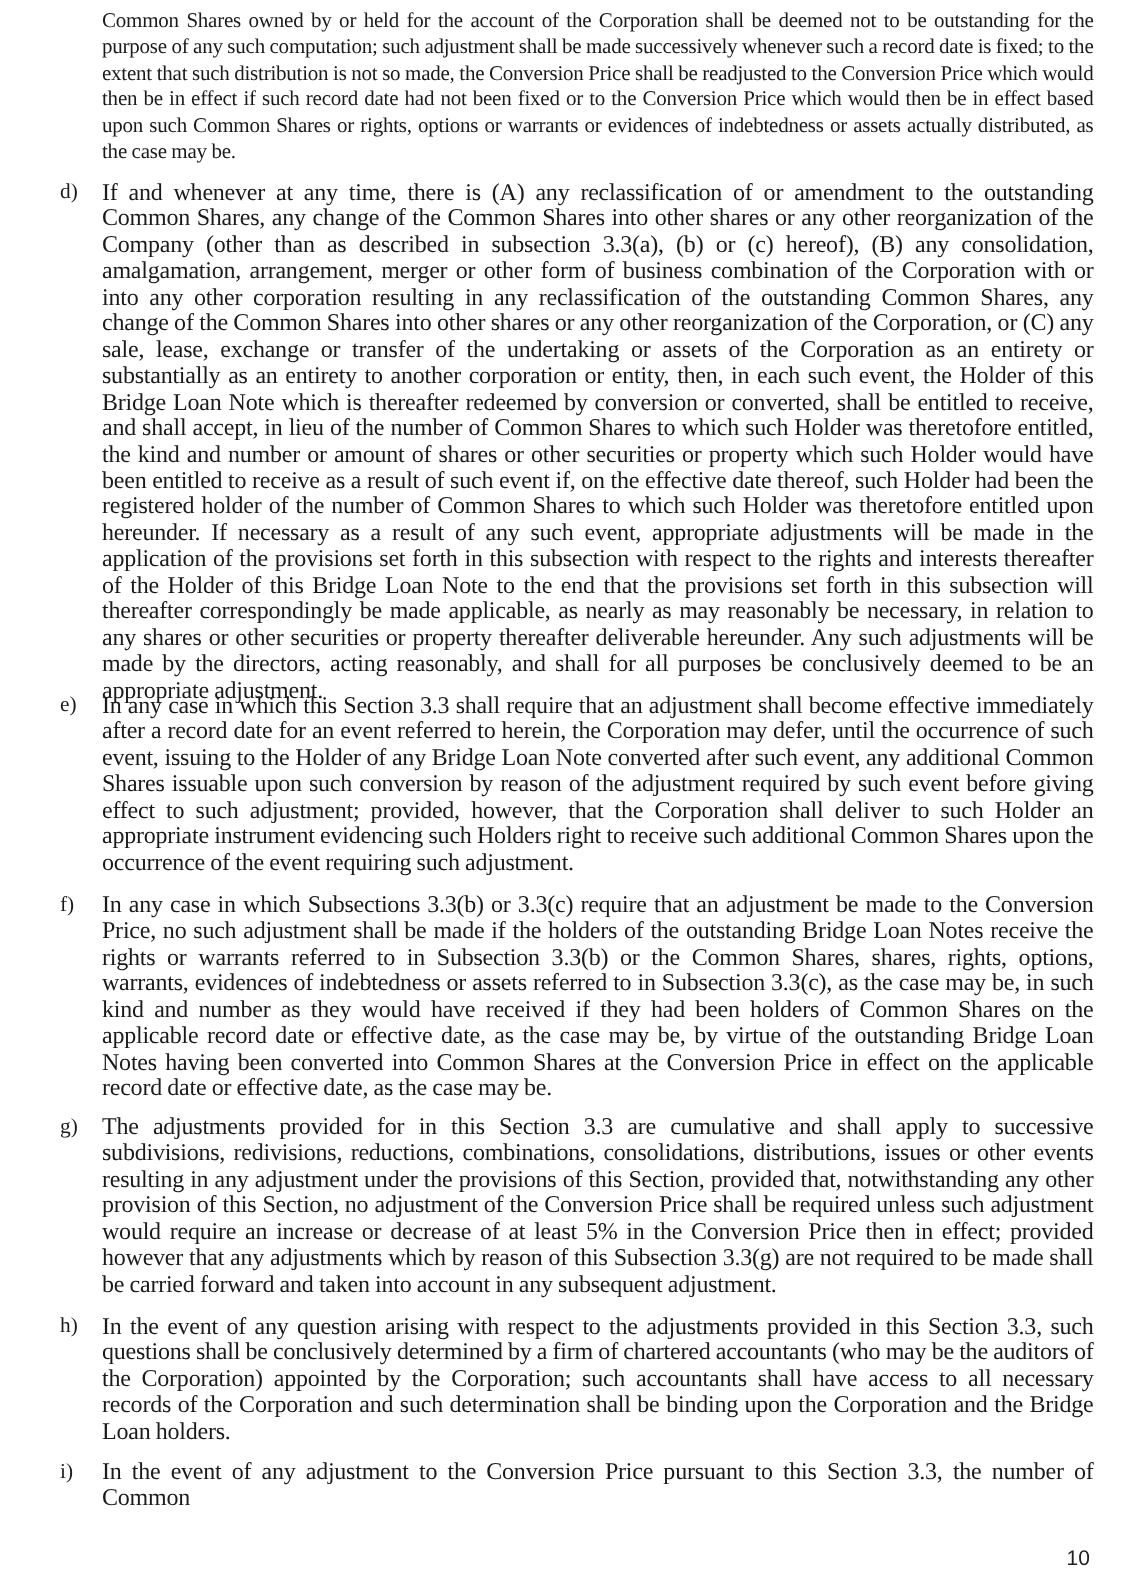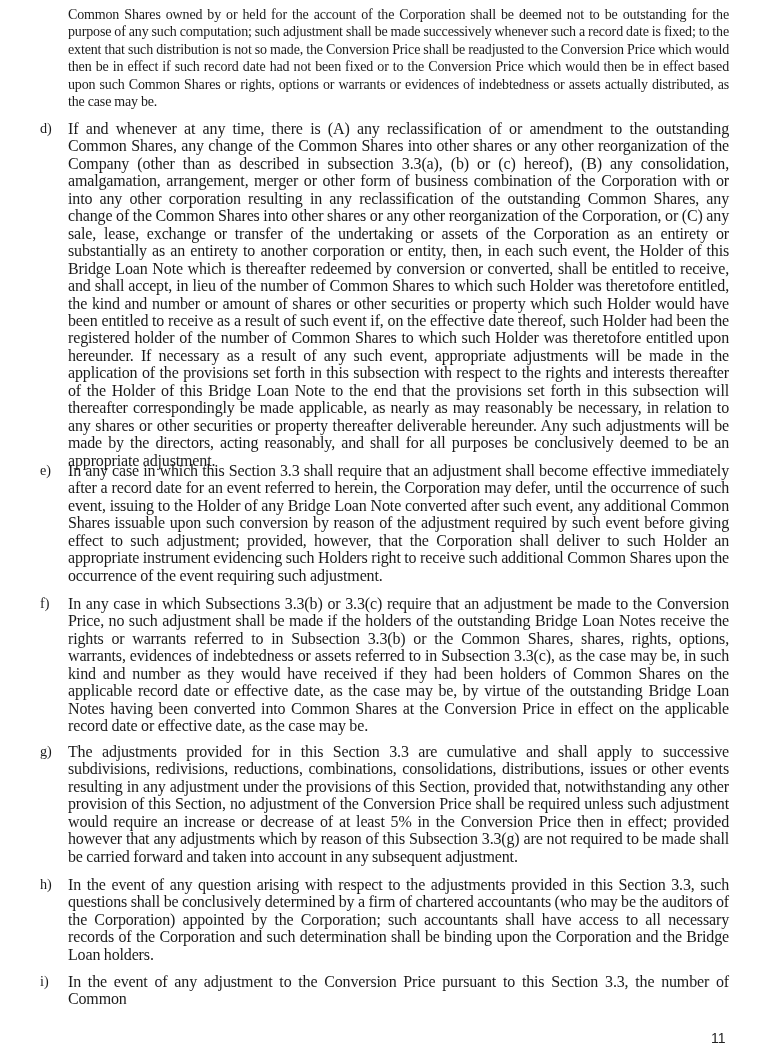--- a/index.html
+++ b/index.html
@@ -93,14 +93,14 @@
   <div class="item" style="top:876px;">
     <span class="label">h)</span>
     <div class="body">In the event of any question arising with respect to the adjustments provided in this Section 3.3, such questions shall be conclusively determined by a firm of chartered accountants (who may be the auditors of the Corporation) appointed by the Corporation; such accountants shall have access to all necessary records of the Corporation and such determination shall be binding upon the Corporation and the Bridge Loan holders.</div>
   </div>
 
   <div class="item" style="top:973px;">
     <span class="label">i)</span>
     <div class="body">In the event of any adjustment to the Conversion Price pursuant to this Section 3.3, the number of Common</div>
   </div>
 
-  <div class="page-number">11</div>
+  <div class="page-number">10</div>
 </div>
 
 </body></html>

